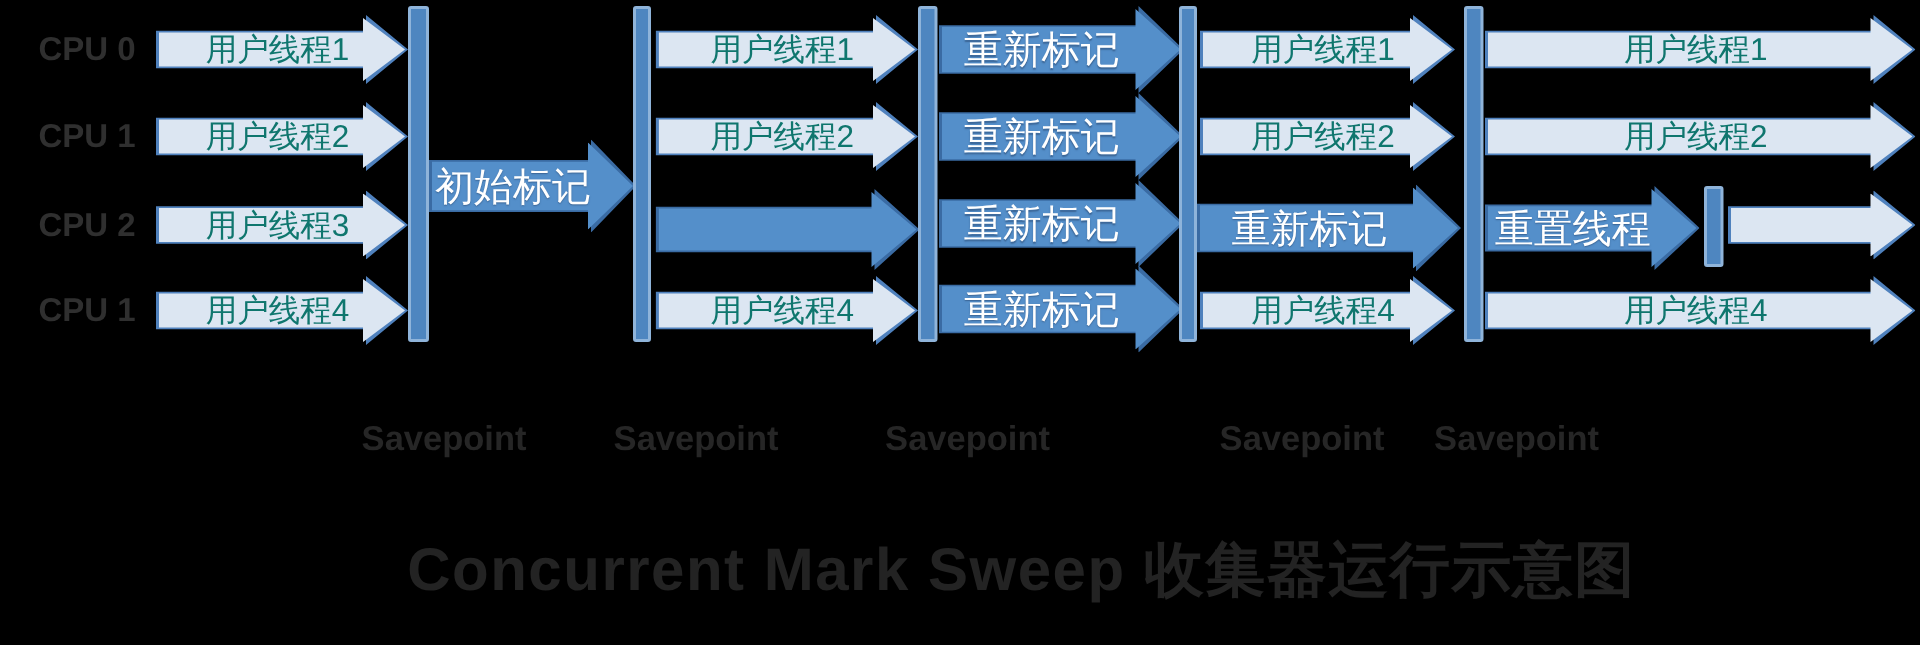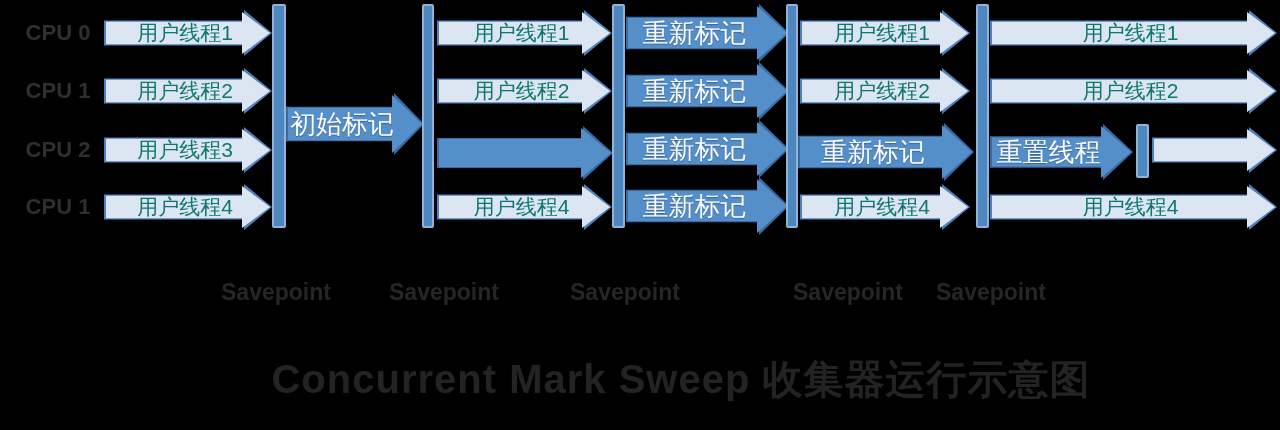--- a/index.html
+++ b/index.html
@@ -31,21 +31,21 @@
     --cp:polygon(0 23%,calc(100% - 28px) 23%,calc(100% - 28px) 0,100% 50%,calc(100% - 28px) 100%,calc(100% - 28px) 77%,0 77%);
   }
   .light .lb{color:#0f766e;font-size:21px;margin-left:20px;}
   .blue{
     --bc:#3a6ba3;--fc:#548fca;
     --cp:polygon(0 22%,calc(100% - 30px) 22%,calc(100% - 30px) 0,100% 50%,calc(100% - 30px) 100%,calc(100% - 30px) 78%,0 78%);
   }
   .blue .lb{color:#ffffff;font-size:26px;text-shadow:0 1px 1px rgba(40,70,110,.6);}
   
   .sp{
-    position:absolute;top:279px;width:150px;text-align:center;
+    position:absolute;top:279px;width:150px;text-align:right;
     font-size:23px;font-weight:700;color:#262626;
   }
   
   .title{
     position:absolute;top:352px;left:0;width:100%;text-align:center;
     font-size:40px;font-weight:700;color:#232323;letter-spacing:1px;margin-left:41px;
   }
 </style>
 </head>
 <body>

